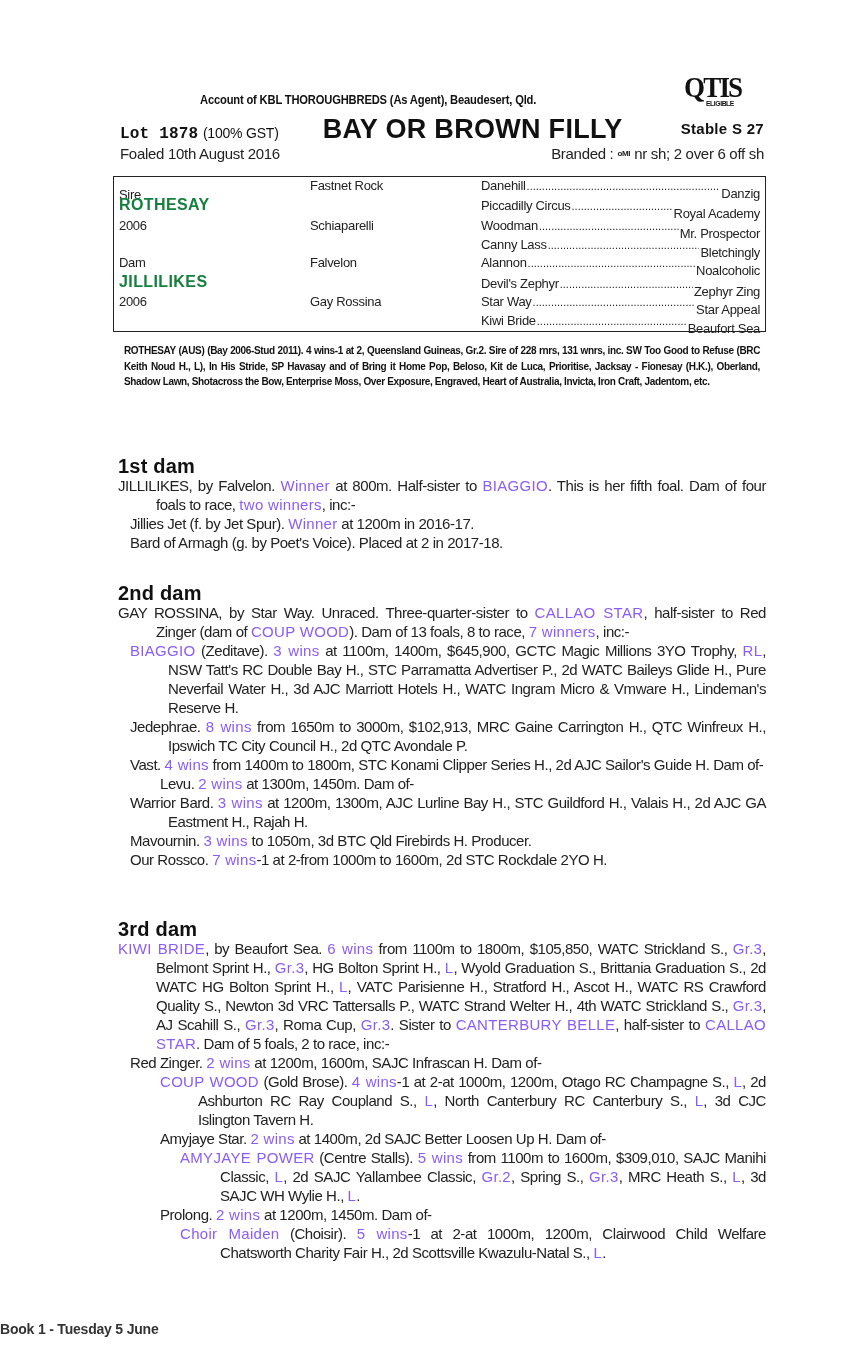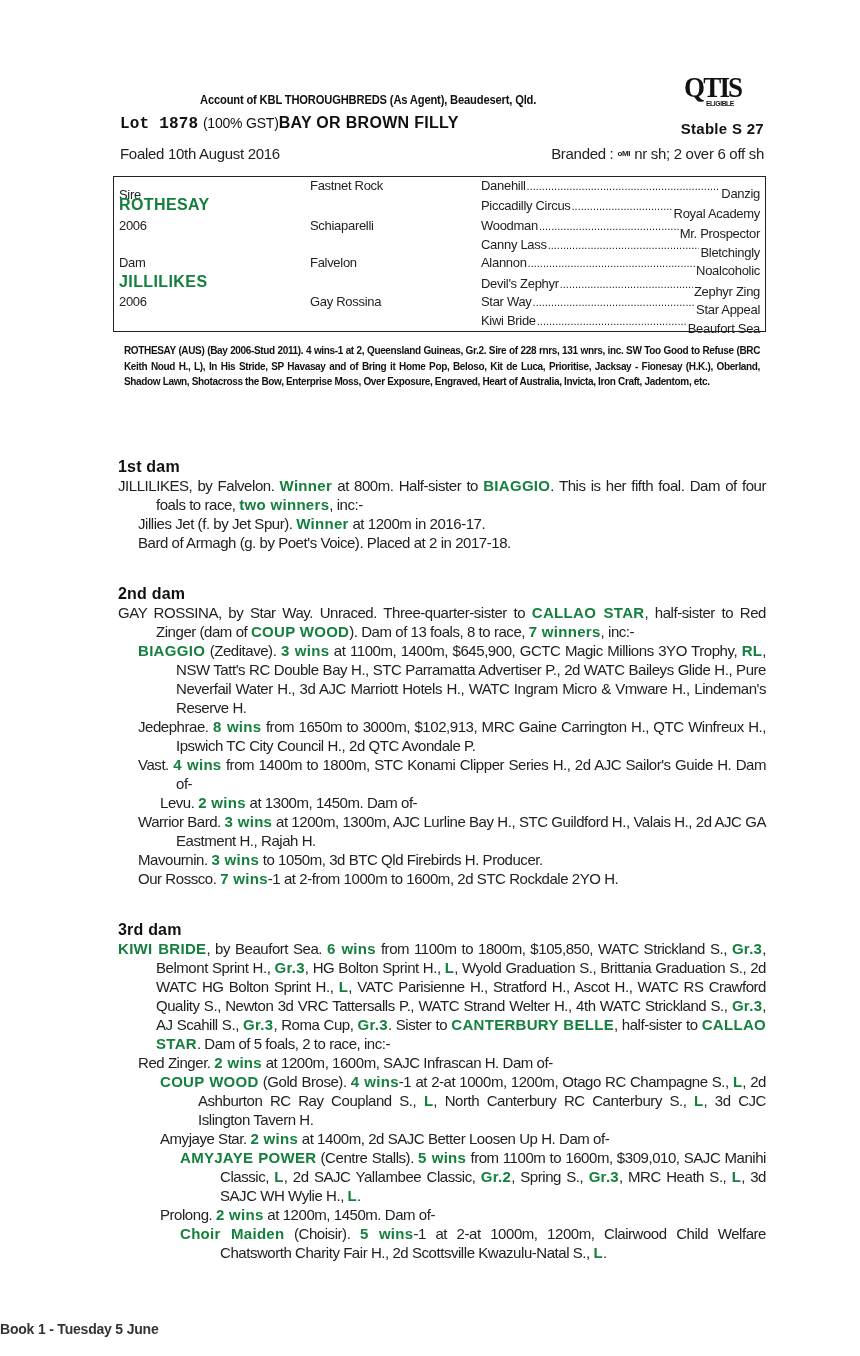--- a/index.html
+++ b/index.html
@@ -7,21 +7,21 @@
   .page { position: absolute; left: 0; top: 0; width: 860px; height: 1356px; }
 
   .account { position: absolute; left: 200px; top: 92px; font-family: "Liberation Sans", sans-serif; font-weight: bold; font-size: 13px; letter-spacing: -0.2px; transform: scaleX(0.86); transform-origin: left top; white-space: nowrap; }
   .qtis { position: absolute; left: 684px; top: 72px; width: 80px; height: 40px; }
   .qtis .q { position: absolute; left: 0; top: 0; font-family: "Liberation Serif", serif; font-weight: bold; font-size: 30px; letter-spacing: -2px; line-height: 30px; transform: scaleX(0.9); transform-origin: left top; }
   .qtis .elig { position: absolute; left: 22px; top: 27px; font-family: "Liberation Sans", sans-serif; font-weight: bold; font-size: 8px; letter-spacing: -0.5px; transform: scaleX(0.85); transform-origin: left top; }
 
   .lotline { position: absolute; left: 120px; top: 114px; width: 644px; height: 28px; white-space: nowrap; }
   .lot { font-family: Liberation Mono, monospace; font-weight: bold; font-size: 16px; letter-spacing: 0.2px; }
   .gst { font-size: 14px; letter-spacing: -0.2px; }
-  .colour { font-weight: bold; font-size: 16px; letter-spacing: 0.3px; }
+  .colour { font-weight: bold; font-size: 27px; letter-spacing: 0.3px; margin-left: 44px; }
   .stable { position: absolute; right: 0; top: 6px; font-weight: bold; font-size: 15px; letter-spacing: 0.3px; }
 
   .foaled { position: absolute; left: 120px; top: 145px; font-size: 15px; color: #222; letter-spacing: -0.3px; }
   .branded { position: absolute; right: 96px; top: 145px; font-size: 15px; color: #222; letter-spacing: -0.3px; white-space: nowrap; }
   .brandmark { font-size: 8px; font-weight: bold; vertical-align: 3px; }
 
   .pedigree { position: absolute; left: 113px; top: 176px; width: 653px; height: 156px; border: 1.5px solid #222; box-sizing: border-box; font-size: 13px; letter-spacing: -0.3px; color: #222; }
   .ped-col1 { position: absolute; left: 5px; top: 0; }
   .ped-col2 { position: absolute; left: 196px; top: 0; }
   .ped-col3 { position: absolute; left: 367px; top: 0; width: 279px; }
@@ -29,27 +29,27 @@
   .ped-name { font-family: "Liberation Sans", sans-serif; font-weight: bold; font-size: 16px; letter-spacing: 0.4px; color: #15803d; }
   .ped-line { position: absolute; left: 0; width: 279px; display: flex; white-space: nowrap; }
   .ped-line .l { flex: 0 0 auto; }
   .ped-line .dots { flex: 1 1 auto; overflow: hidden; margin: 0 1px; }
   .ped-line .dots::before { content: "................................................................................................................"; letter-spacing: 0; font-size: 11px; }
   .ped-line .r { flex: 0 0 auto; margin-top: 8px; }
 
   .sire-para { position: absolute; left: 124px; top: 343px; width: 636px; font-family: "Liberation Sans", sans-serif; font-weight: bold; font-size: 10px; line-height: 15.5px; text-align: justify; letter-spacing: -0.35px; color: #111; }
 
   .section { position: absolute; left: 118px; width: 648px; font-size: 15px; line-height: 19px; letter-spacing: -0.45px; color: #222; }
-  .section h3 { margin: 0; font-size: 16px; font-weight: bold; letter-spacing: 0.2px; color: #111; line-height: 19px; }
+  .section h3 { margin: 0; font-size: 20px; font-weight: bold; letter-spacing: 0.2px; color: #111; line-height: 19px; }
   .entry { text-align: justify; }
   .entry.lvl0 { margin-left: 0; padding-left: 38px; text-indent: -38px; }
-  .entry.lvl1 { margin-left: 20px; padding-left: 38px; text-indent: -38px; }
+  .entry.lvl1 { margin-left: 12px; padding-left: 38px; text-indent: -38px; }
   .entry.lvl2 { margin-left: 42px; padding-left: 38px; text-indent: -38px; }
   .entry.lvl3 { margin-left: 62px; padding-left: 40px; text-indent: -40px; }
-  b, .b { font-weight: bold; color: #15803d; letter-spacing: 0.3px; }
+  b, .b { font-weight: normal; color: #8b5cf6; letter-spacing: 0.3px; }
 
   .footer { position: absolute; left: 0; width: 860px; top: 1321px; text-align: left; font-weight: bold; font-size: 14px; letter-spacing: -0.2px; color: #333; }
 </style>
 </head>
 <body>
 
 <div class="page">
 
   <div class="account">Account of KBL THOROUGHBREDS (As Agent), Beaudesert, Qld.</div>
 

